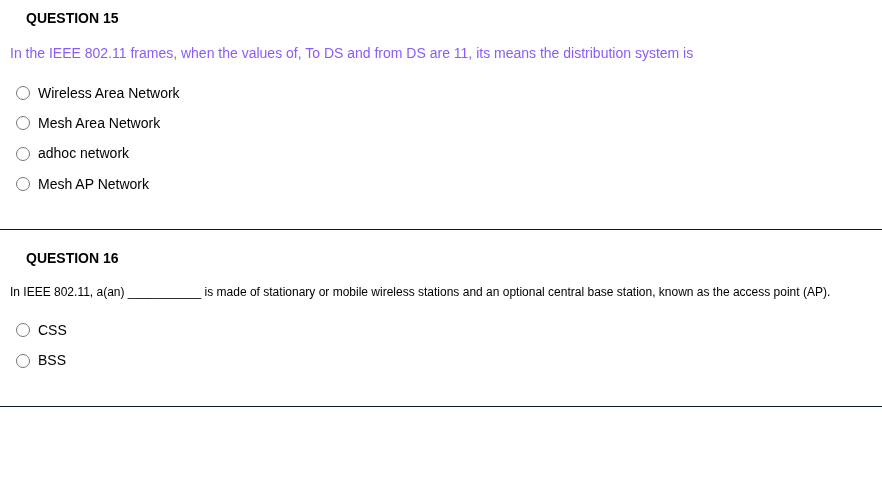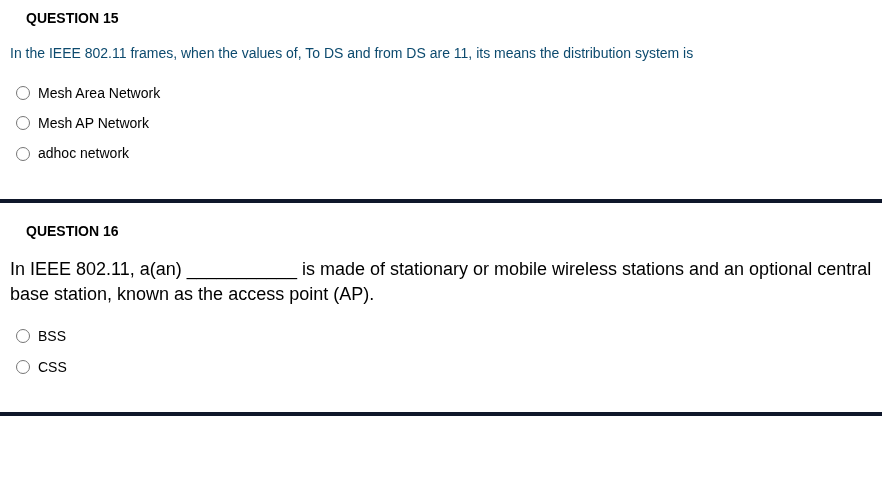--- a/index.html
+++ b/index.html
@@ -8,38 +8,38 @@
       box-sizing: border-box;
     }
     body {
       font-family: Arial, Helvetica, sans-serif;
       background: #ffffff;
       width: 882px;
       padding: 10px 0;
     }
     .question-block {
       padding-bottom: 30px;
-      border-bottom: 4px solid #0f172a;
+      border-bottom: 1px solid #0f172a;
       margin-bottom: 20px;
     }
     .question-header {
       font-weight: bold;
       font-size: 14px;
       color: #000;
       padding: 0 0 18px 26px;
     }
     .question-text-small {
       font-size: 14px;
-      color: #0c4a6e;
+      color: #8b5cf6;
       padding: 0 0 14px 10px;
       line-height: 1.4;
     }
     .question-text-large {
       font-family: "Comic Sans MS", cursive, sans-serif;
-      font-size: 18px;
+      font-size: 12px;
       color: #000;
       padding: 0 10px 14px 10px;
       line-height: 1.4;
     }
     .option-row {
       display: flex;
       align-items: center;
       padding: 4px 0 4px 16px;
     }
     .radio-input {
@@ -56,36 +56,40 @@
     }
   </style>
 </head>
 <body>
 
 <div class="question-block">
   <div class="question-header">QUESTION 15</div>
   <div class="question-text-small">In the IEEE 802.11 frames, when the values of, To DS and from DS are 11, its means the distribution system is</div>
   <div class="option-row">
     <input type="radio" name="q15" class="radio-input" style="">
+    <span class="option-label">Wireless Area Network</span>
+  </div>
+  <div class="option-row">
+    <input type="radio" name="q15" class="radio-input" style="">
     <span class="option-label">Mesh Area Network</span>
   </div>
   <div class="option-row">
     <input type="radio" name="q15" class="radio-input" style="">
-    <span class="option-label">Mesh AP Network</span>
+    <span class="option-label">adhoc network</span>
   </div>
   <div class="option-row">
     <input type="radio" name="q15" class="radio-input" style="">
-    <span class="option-label">adhoc network</span>
+    <span class="option-label">Mesh AP Network</span>
   </div>
 </div>
 
 <div class="question-block">
   <div class="question-header">QUESTION 16</div>
   <div class="question-text-large">In IEEE 802.11, a(an) ___________ is made of stationary or mobile wireless stations and an optional central base station, known as the access point (AP).</div>
   <div class="option-row">
     <input type="radio" name="q16" class="radio-input" style="">
-    <span class="option-label">BSS</span>
+    <span class="option-label">CSS</span>
   </div>
   <div class="option-row">
     <input type="radio" name="q16" class="radio-input" style="">
-    <span class="option-label">CSS</span>
+    <span class="option-label">BSS</span>
   </div>
 </div>
 
 </body></html>

